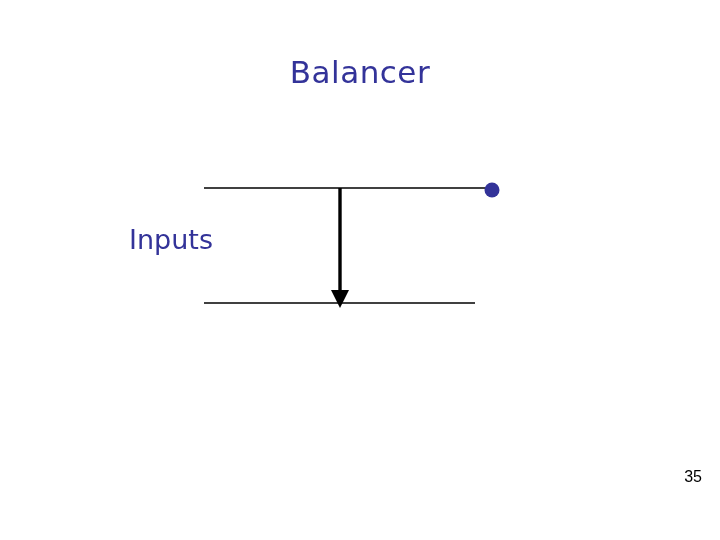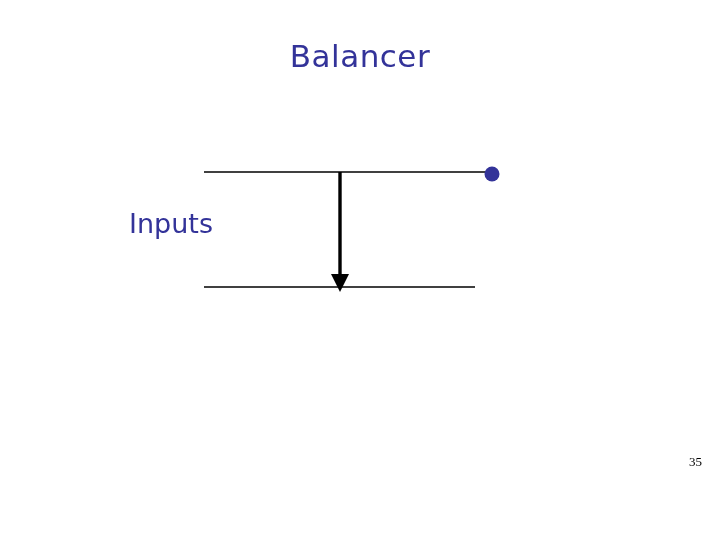--- a/index.html
+++ b/index.html
@@ -10,21 +10,21 @@
     width: 720px;
     height: 540px;
     background: #ffffff;
     font-family: "DejaVu Sans", sans-serif;
     position: relative;
     overflow: hidden;
   }
   .slide {
     position: absolute;
     left: 0;
-    top: 2px;
+    top: 18px;
     width: 720px;
     height: 480px;
   }
   .title {
     position: absolute;
     left: 0;
     top: 36px;
     width: 720px;
     text-align: center;
     font-size: 31px;
@@ -51,23 +51,23 @@
     top: 206px;
   }
   .label-outputs {
     left: 437px;
     top: 203px;
   }
   .page-number {
     position: absolute;
     right: 18px;
     bottom: 12px;
-    font-size: 13px;
+    font-size: 16px;
     color: #000000;
-    font-family: Liberation Serif, serif;
+    font-family: Liberation Sans, sans-serif;
   }
 </style>
 </head>
 <body>
 
 <div class="slide">
 
   <div class="title">Balancer</div>
 
   <svg class="diagram" viewBox="0 0 720 540" width="720" height="540" xmlns="http://www.w3.org/2000/svg">

